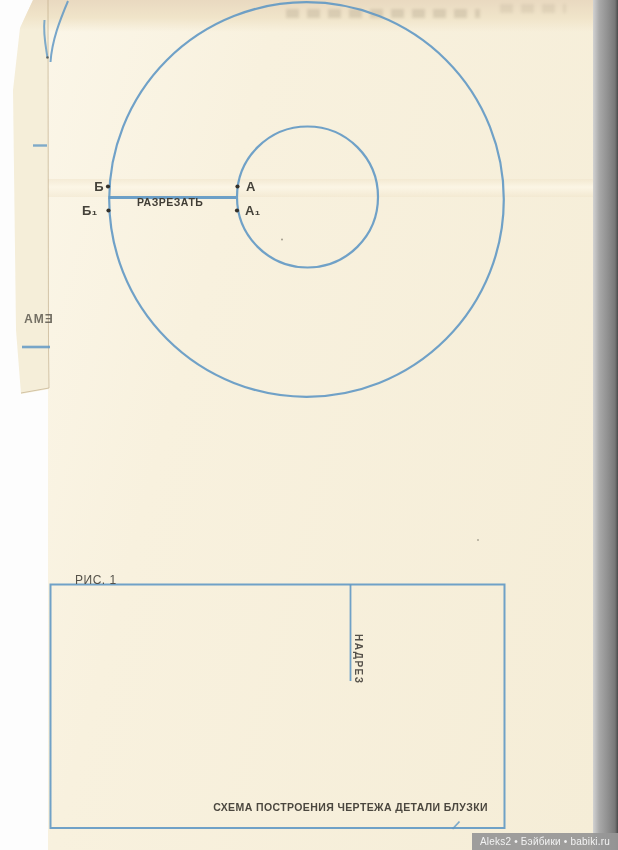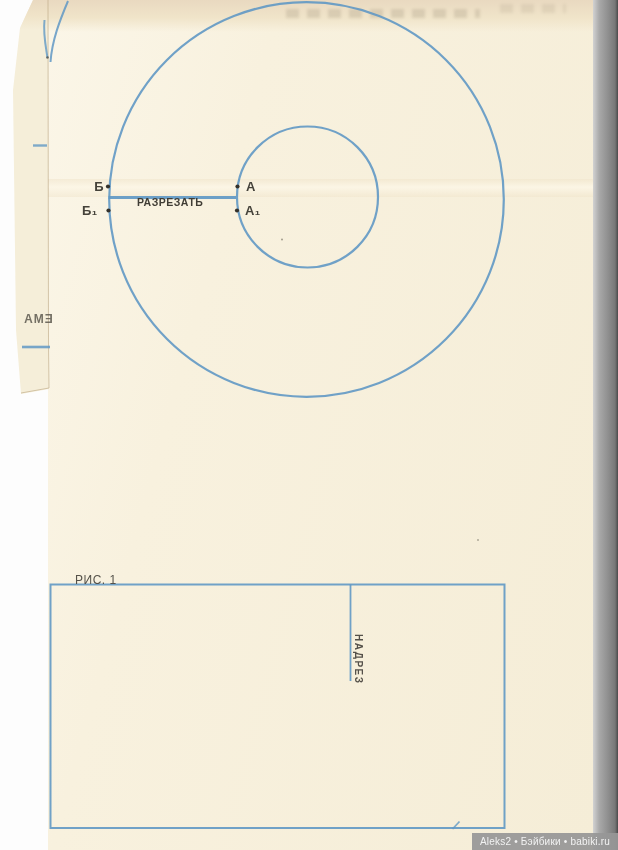--- a/index.html
+++ b/index.html
@@ -111,18 +111,19 @@
   </svg>
 
   <div class="lbl pt lbl-b">Б</div>
   <div class="lbl pt lbl-b1">Б₁</div>
   <div class="lbl pt lbl-a">А</div>
   <div class="lbl pt lbl-a1">А₁</div>
   <div class="lbl lbl-cut">РАЗРЕЗАТЬ</div>
   <div class="lbl lbl-fig1">РИС. 1</div>
 
   <div class="lbl lbl-nadrez">НАДРЕЗ</div>
+  <div class="lbl lbl-scheme">СХЕМА ПОСТРОЕНИЯ ЧЕРТЕЖА ДЕТАЛИ БЛУЗКИ</div>
 
   <div class="lbl lbl-ema">ЕМА</div>
 
   <div class="watermark">Aleks2 • Бэйбики • babiki.ru</div>
 
 </div>
 
 </body></html>

